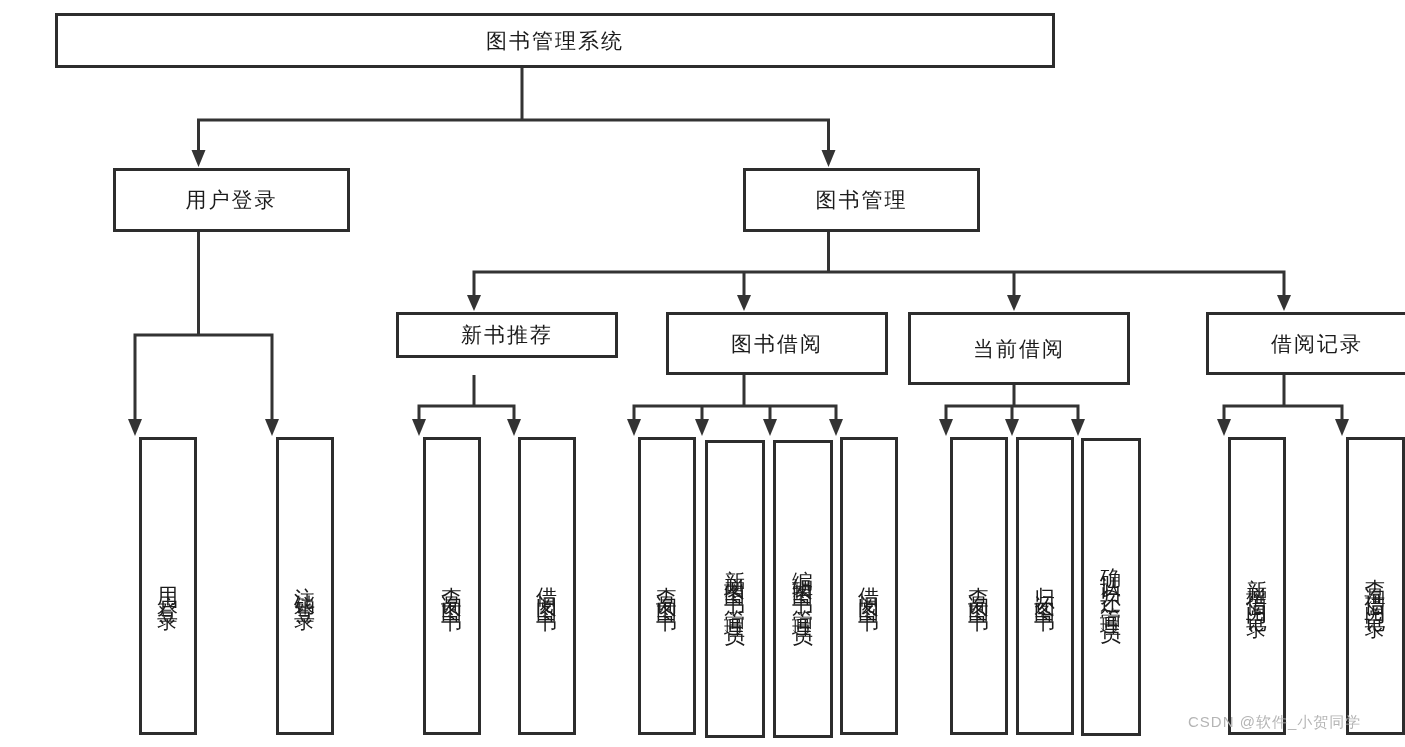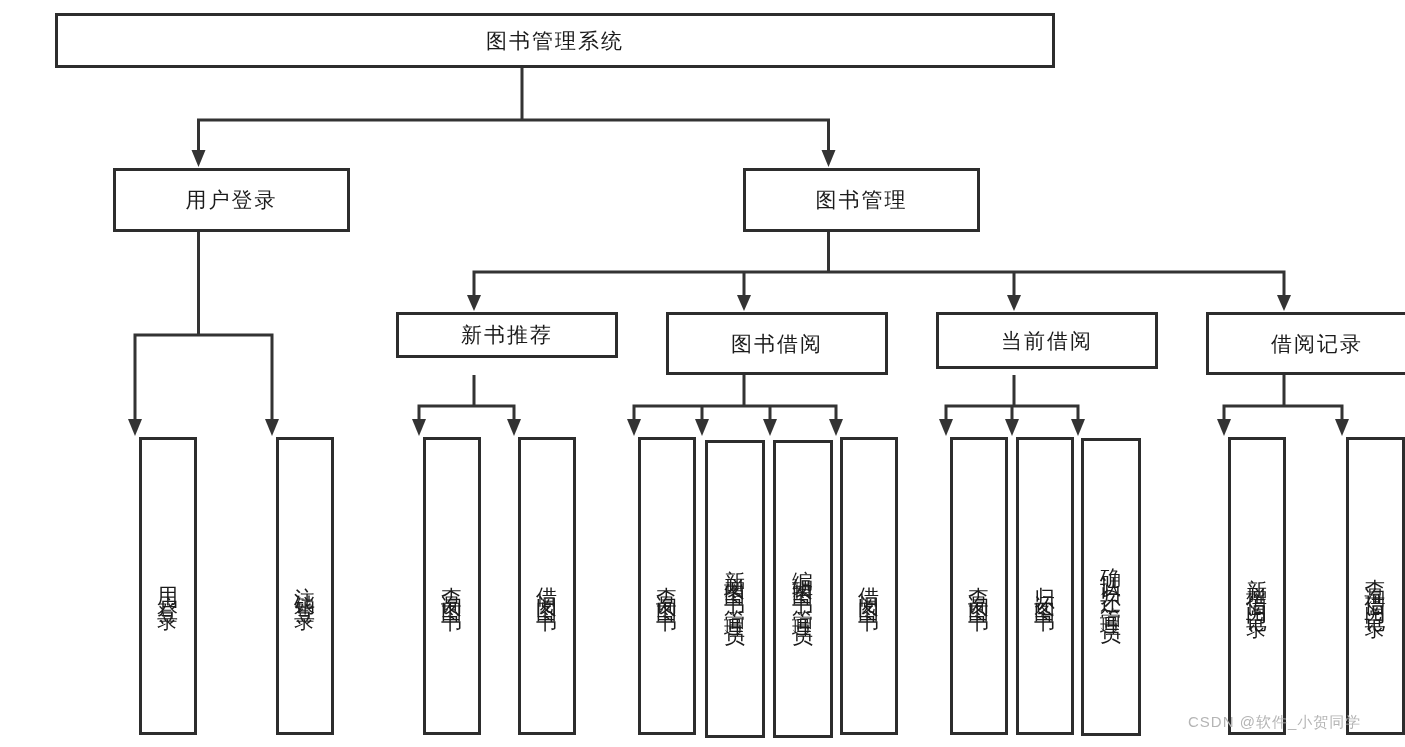--- a/index.html
+++ b/index.html
@@ -113,21 +113,21 @@
     <polygon points="1335,419 1349,419 1342,436"></polygon>
   </svg>
 
   <div class="box h-box" style="left:22px; top:13px; width:1000px; height:55px;">图书管理系统</div>
 
   <div class="box h-box" style="left:80px; top:168px; width:237px; height:64px;">用户登录</div>
   <div class="box h-box" style="left:710px; top:168px; width:237px; height:64px;text-align:center;">图书管理</div>
 
   <div class="box h-box" style="left:363px; top:312px; width:222px; height:46px;">新书推荐</div>
   <div class="box h-box" style="left:633px; top:312px; width:222px; height:63px;">图书借阅</div>
-  <div class="box h-box" style="left:903px; top:312px; width:222px; height:57px;">当前借阅</div>
+  <div class="box h-box" style="left:875px; top:312px; width:222px; height:73px;">当前借阅</div>
   <div class="box h-box" style="left:1173px; top:312px; width:222px; height:63px;">借阅记录</div>
 
   <div class="box v-box" style="left:106px; top:437px; width:58px; height:298px;">用户登录</div>
   <div class="box v-box" style="left:243px; top:437px; width:58px; height:298px;">注销登录</div>
 
   <div class="box v-box" style="left:390px; top:437px; width:58px; height:298px;">查询图书</div>
   <div class="box v-box" style="left:485px; top:437px; width:58px; height:298px;">借阅图书</div>
 
   <div class="box v-box" style="left:605px; top:437px; width:58px; height:298px;">查询图书</div>
   <div class="box v-box" style="left:672px; top:440px; width:60px; height:298px;">新增图书（管理员）</div>

